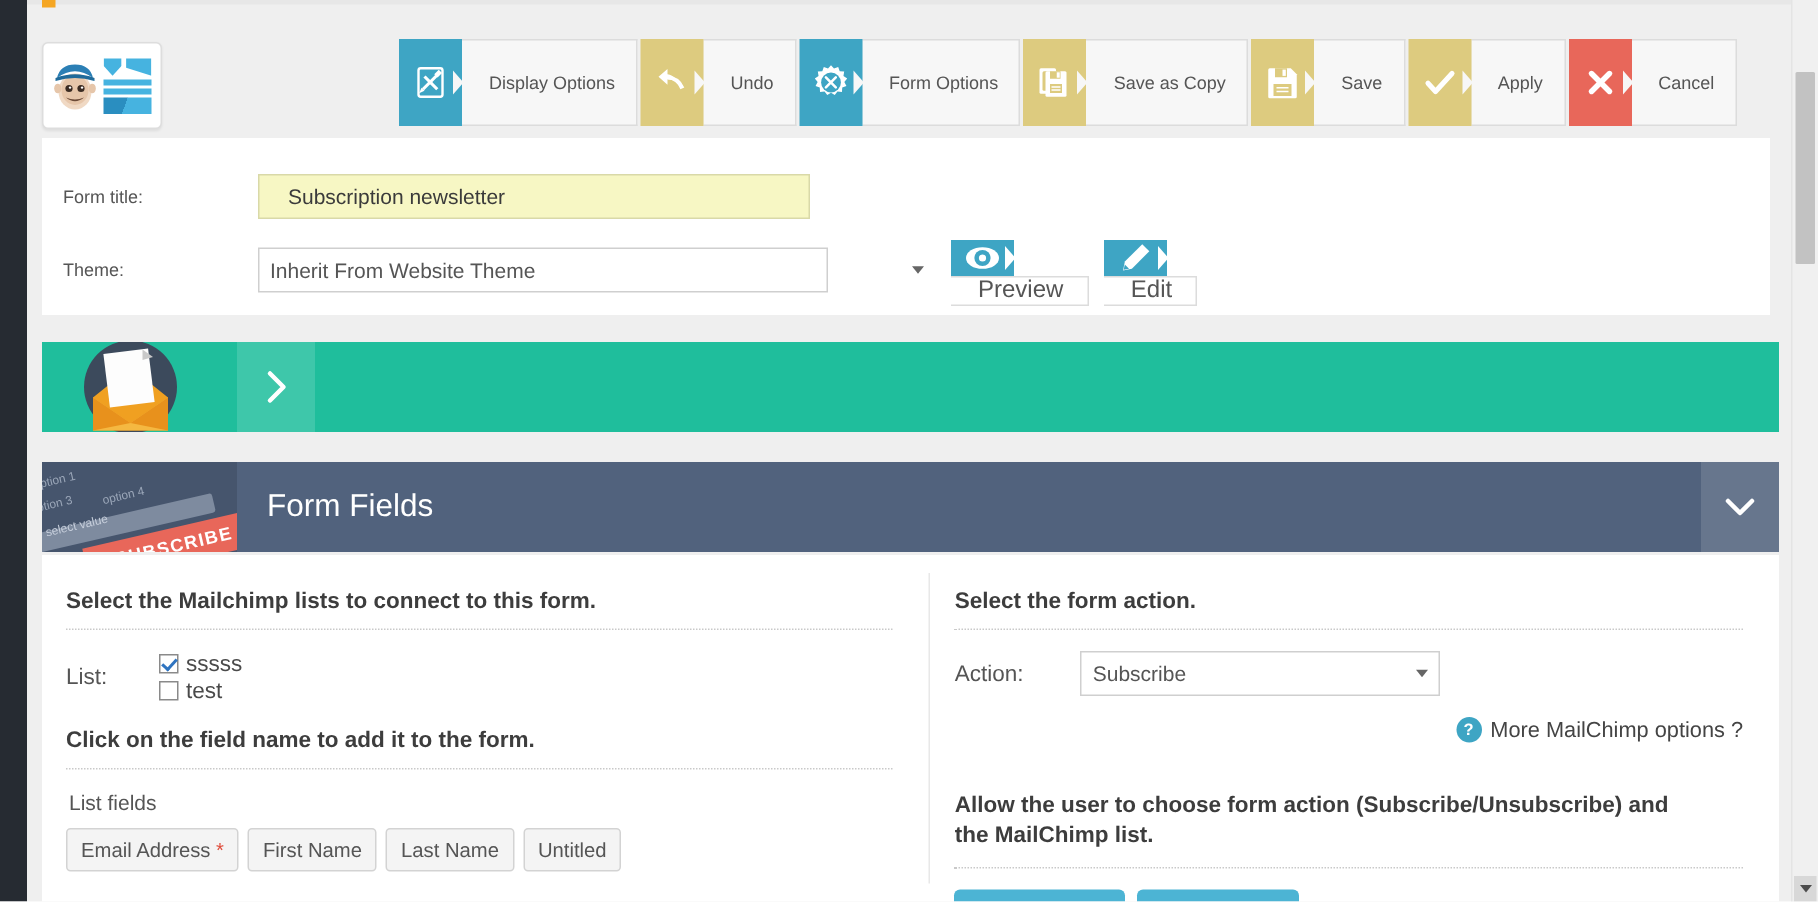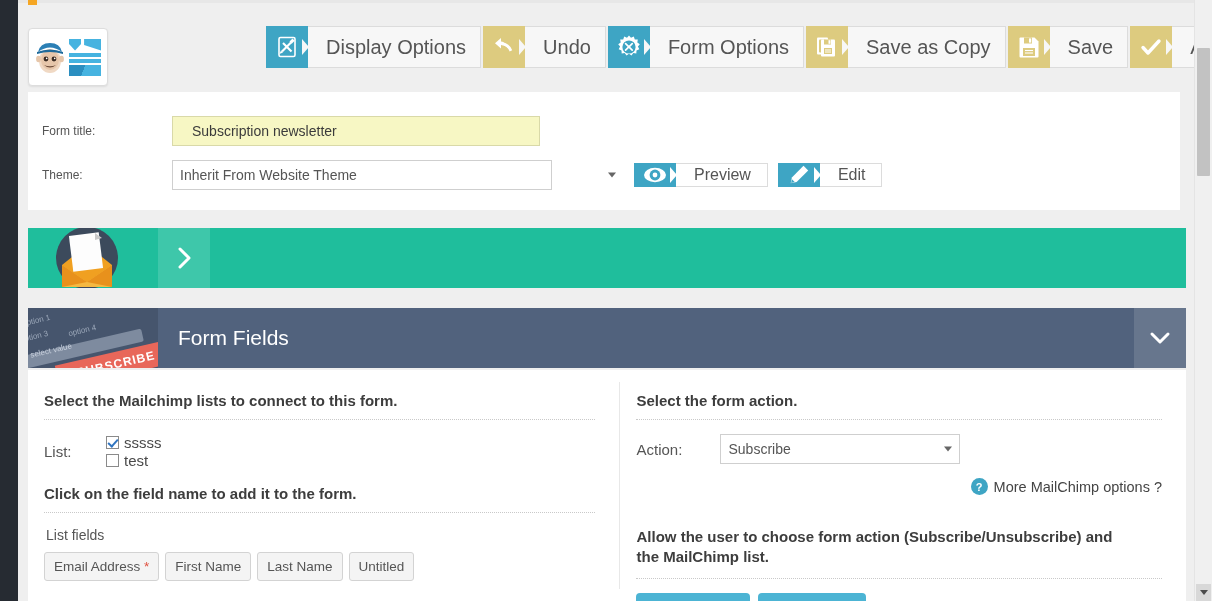--- a/index.html
+++ b/index.html
@@ -118,24 +118,24 @@
   .btn-group {
     position: absolute;
     top: 23px; left: 248px;
     display: flex;
     align-items: stretch;
     height: 42px;
   }
   .tbtn {
     display: flex;
     align-items: stretch;
-    height: 42px;
+    height: 58px;
     margin-right: 2px;
     cursor: pointer;
-    font-size: 20px;
+    font-size: 12px;
   }
   .tbtn .ic {
     width: 42px;
     display: flex;
     align-items: center;
     justify-content: center;
     flex: none;
     position: relative;
     color: #fff;
   }
@@ -213,24 +213,25 @@
     transform: translateY(-50%);
     width: 0; height: 0;
     border-left: 4px solid transparent;
     border-right: 4px solid transparent;
     border-top: 5px solid #666;
     pointer-events: none;
   }
   .sbtn {
     display: flex;
     align-items: stretch;
-    height: 24px;
+    height: 40px;
     margin-left: 10px;
     cursor: pointer;
     font-size: 16px;
+    flex-direction: column;
   }
   .sbtn .ic {
     width: 42px; flex: none;
     background: #3ea5c4;
     display: flex; align-items: center; justify-content: center;
     position: relative; color: #fff;
   }
   .sbtn .ic::after {
     content: "";
     position: absolute; right: -1px; top: 50%;

